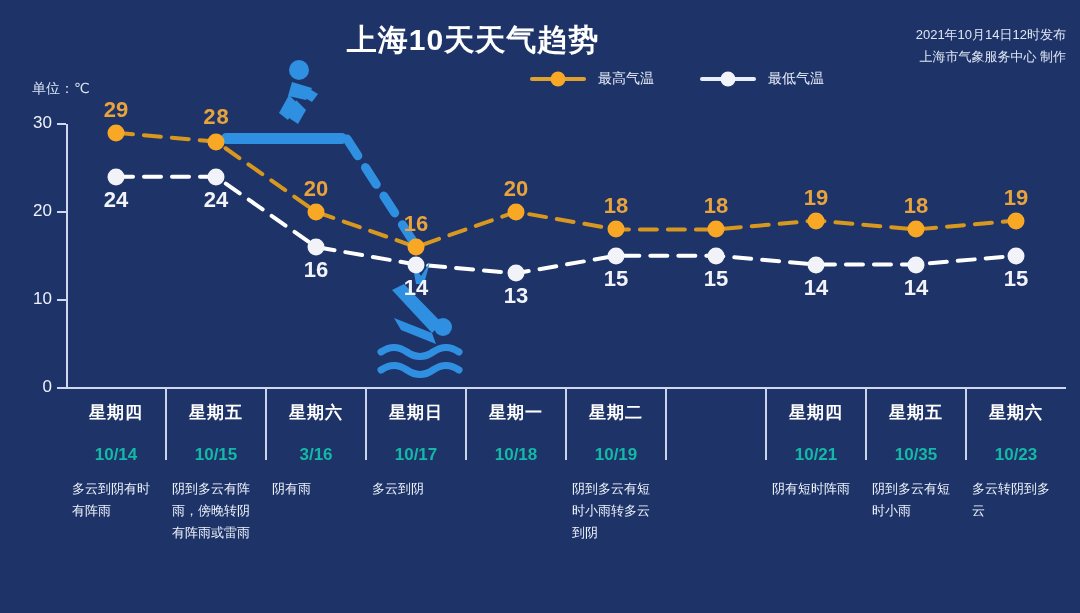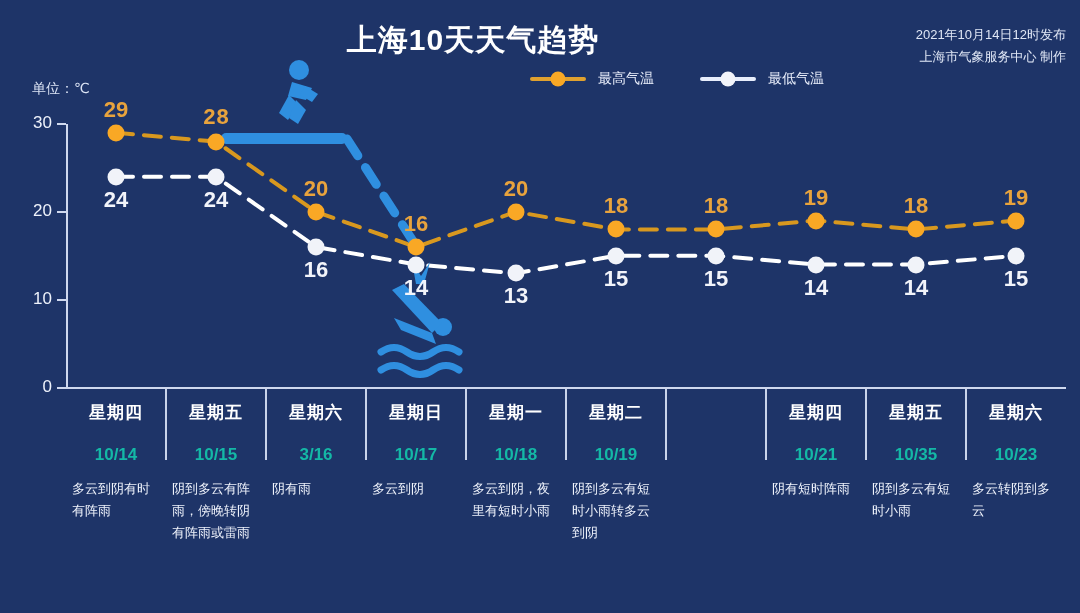--- a/index.html
+++ b/index.html
@@ -213,21 +213,20 @@
       <div class="sep" style="left: 299px;"></div>
       <div class="col" style="left: 300px;">
         <div class="wk">星期日</div>
         <div class="dt">10/17</div>
         <div class="ds">多云到阴</div>
       </div>
       <div class="sep" style="left: 399px;"></div>
       <div class="col" style="left: 400px;">
         <div class="wk">星期一</div>
         <div class="dt">10/18</div>
-        <div class="ds">多云到阴，夜里有短时小雨</div>
       </div>
       <div class="sep" style="left: 499px;"></div>
       <div class="col" style="left: 500px;">
         <div class="wk">星期二</div>
         <div class="dt">10/19</div>
         <div class="ds">阴到多云有短时小雨转多云到阴</div>
       </div>
       <div class="sep" style="left: 599px;"></div>
       <div class="sep" style="left: 699px;"></div>
       <div class="col" style="left: 700px;">

